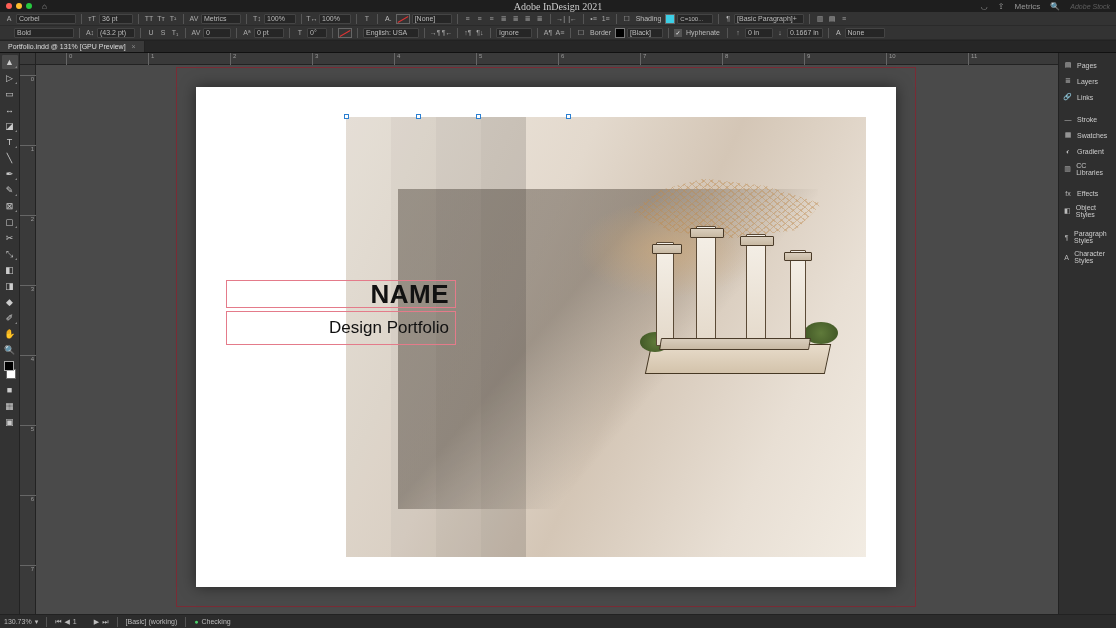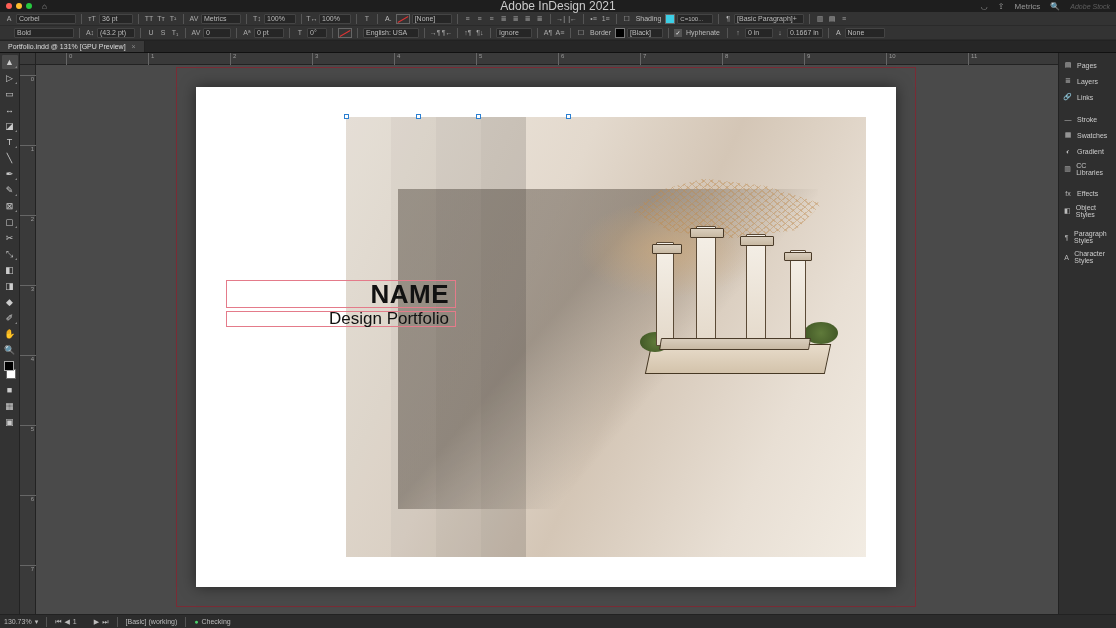--- a/index.html
+++ b/index.html
@@ -4,21 +4,21 @@
 <style>
 * { margin: 0; padding: 0; box-sizing: border-box; font-family: -apple-system, "Segoe UI", Arial, sans-serif; }
 body { background: #2a2a2a; width: 1116px; height: 628px; overflow: hidden; color: #ccc; font-size: 8px; user-select: none; }
 
 
 .titlebar { height: 12px; background: #1e1e1e; display: flex; align-items: center; position: relative; }
 .traffic { display: flex; gap: 4px; margin-left: 6px; }
 .traffic span { width: 6px; height: 6px; border-radius: 50%; display: block; }
 .tc-r { background: #ff5f56; } .tc-y { background: #ffbd2e; } .tc-g { background: #27c93f; }
 .home-ic { margin-left: 10px; color: #999; font-size: 8px; }
-.title-txt { position: absolute; left: 50%; transform: translateX(-50%); color: #ccc; font-size: 12px; }
+.title-txt { position: absolute; left: 50%; transform: translateX(-50%); color: #ccc; font-size: 10px; font-family: Liberation Serif, serif; }
 .tb-right { position: absolute; right: 6px; display: flex; gap: 10px; align-items: center; color: #999; }
 .adv { font-size: 8px; }
 .search-stock { font-size: 7px; opacity: .5; font-style: italic; }
 
 
 .ctrlrows { background: #333; border-bottom: 1px solid #222; }
 .crow { height: 14px; display: flex; align-items: center; gap: 2px; padding: 0 4px; font-size: 7px; color: #bbb; border-bottom: 1px solid #2a2a2a; }
 .crow .lbl { padding: 0 2px; }
 .crow .fld { background: #262626; border: 1px solid #444; height: 10px; padding: 0 2px; display: inline-flex; align-items: center; border-radius: 1px; }
 .crow .ic { width: 10px; height: 10px; display: inline-flex; align-items: center; justify-content: center; color: #aaa; }
@@ -72,21 +72,21 @@
 .greenery { position:absolute; background:radial-gradient(circle,#5f7a3a,#3d5223); border-radius:50%; filter:blur(.4px); }
 .mesh { position:absolute; width:190px; height:60px; left:55%; top:14%;
   background:
     repeating-linear-gradient(40deg, rgba(190,140,80,.55) 0 1px, transparent 1px 5px),
     repeating-linear-gradient(-40deg, rgba(190,140,80,.55) 0 1px, transparent 1px 5px);
   clip-path: polygon(0% 55%, 14% 20%, 38% 0%, 70% 12%, 100% 42%, 86% 86%, 52% 100%, 20% 88%);
   opacity:.72;
 }
 .txtframe { position: absolute; border: 1px solid #e47b8a; }
 .tf1 { left: 30px; top: 193px; width: 230px; height: 28px; display:flex; align-items:center; justify-content:flex-end; padding-right:6px; }
-.tf2 { left: 30px; top: 224px; width: 230px; height: 16px; display:flex; align-items:center; justify-content:flex-end; padding-right:6px; }
+.tf2 { left: 30px; top: 224px; width: 230px; height: 34px; display:flex; align-items:center; justify-content:flex-end; padding-right:6px; }
 .name-txt { font-family: Corbel, Arial, sans-serif; font-weight: 700; font-size: 26px; color: #111; letter-spacing: .5px; }
 .sub-txt { font-family: Corbel, Arial, sans-serif; font-weight: 400; font-size: 17px; color: #111; }
 .sel-handle { position: absolute; width: 5px; height: 5px; background: #fff; border: 1px solid #2b7fd1; top: -3px; }
 
 
 .panelcol { width: 58px; background: #2f2f2f; border-left: 1px solid #222; display: flex; flex-direction: column; padding-top: 4px; }
 .pitem { display: flex; align-items: center; gap: 4px; padding: 3px 4px; font-size: 7px; color: #ccc; }
 .pitem .pic { width: 10px; height: 10px; display: inline-flex; align-items: center; justify-content: center; color: #bbb; }
 .pgap { height: 6px; }
 

